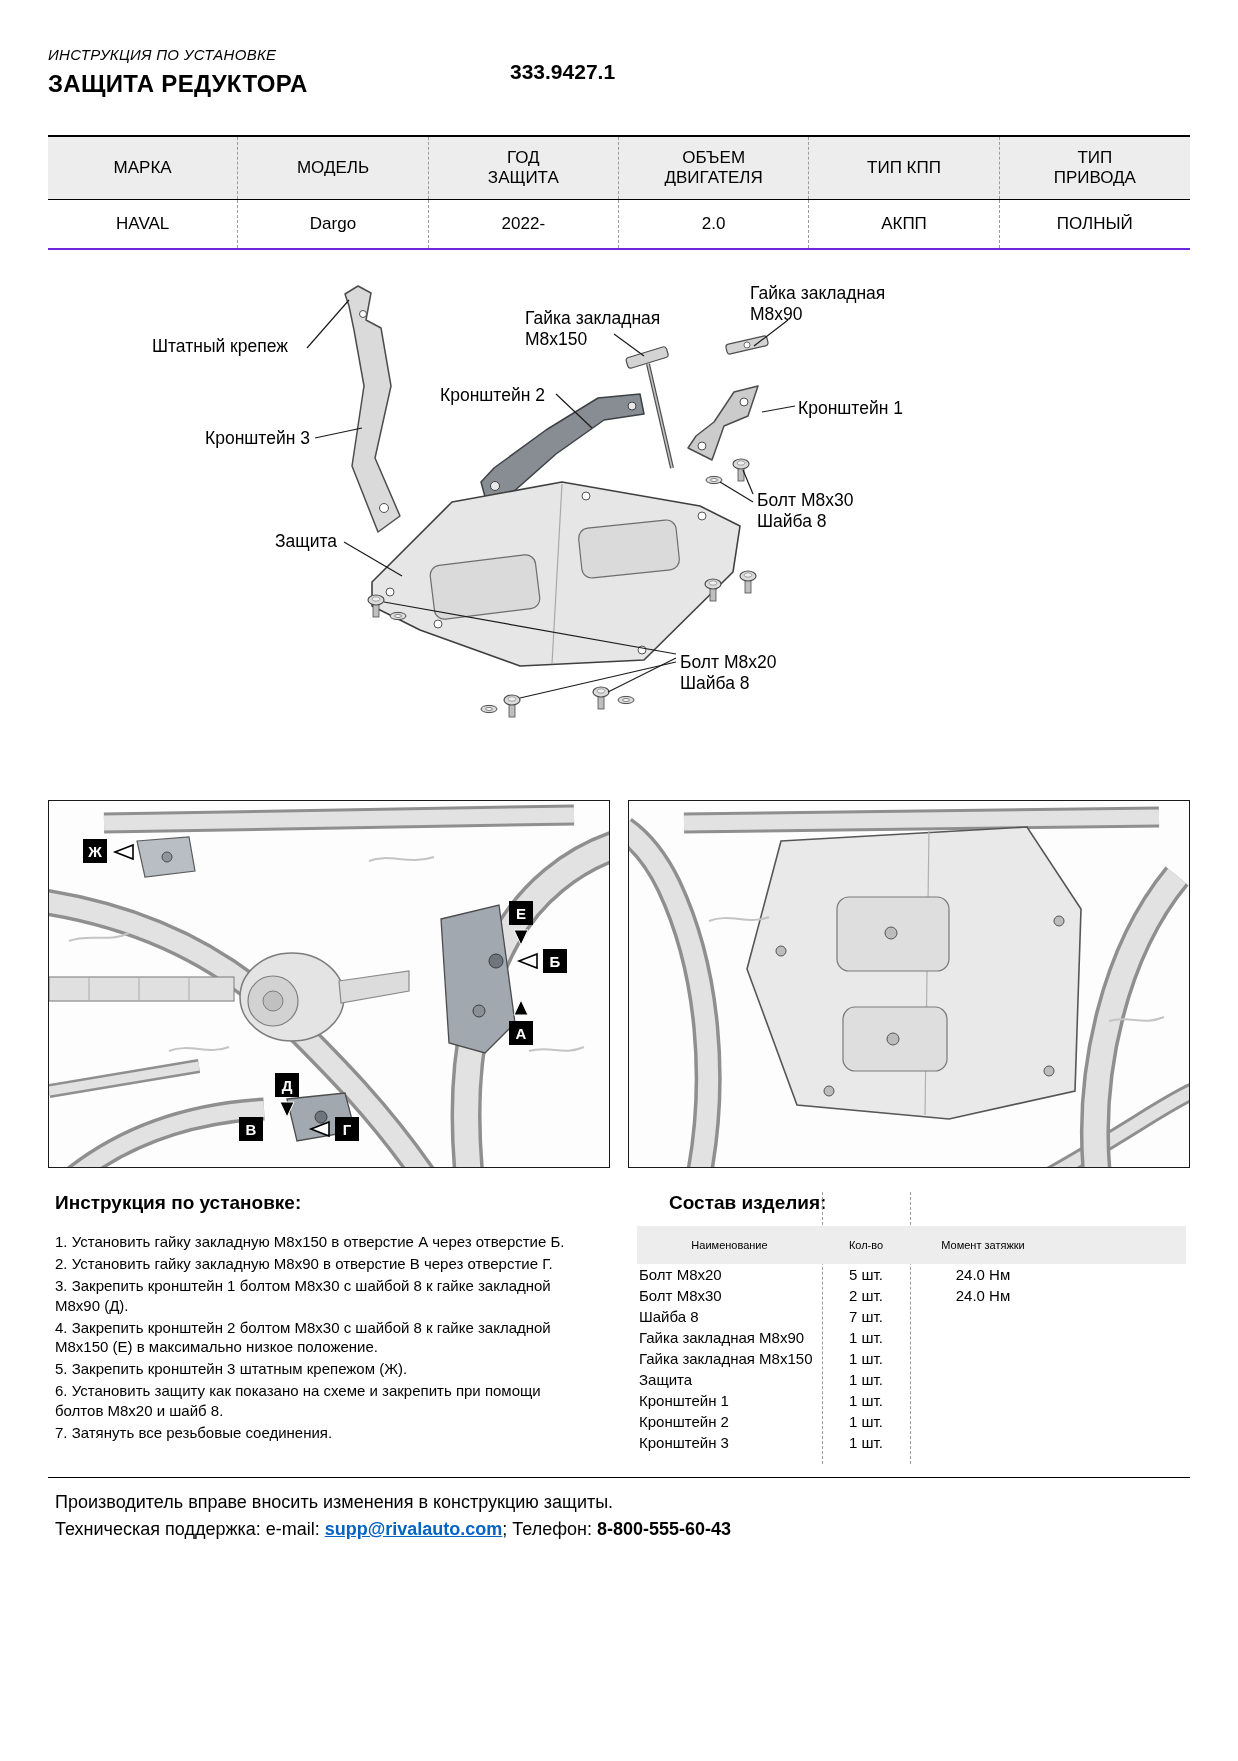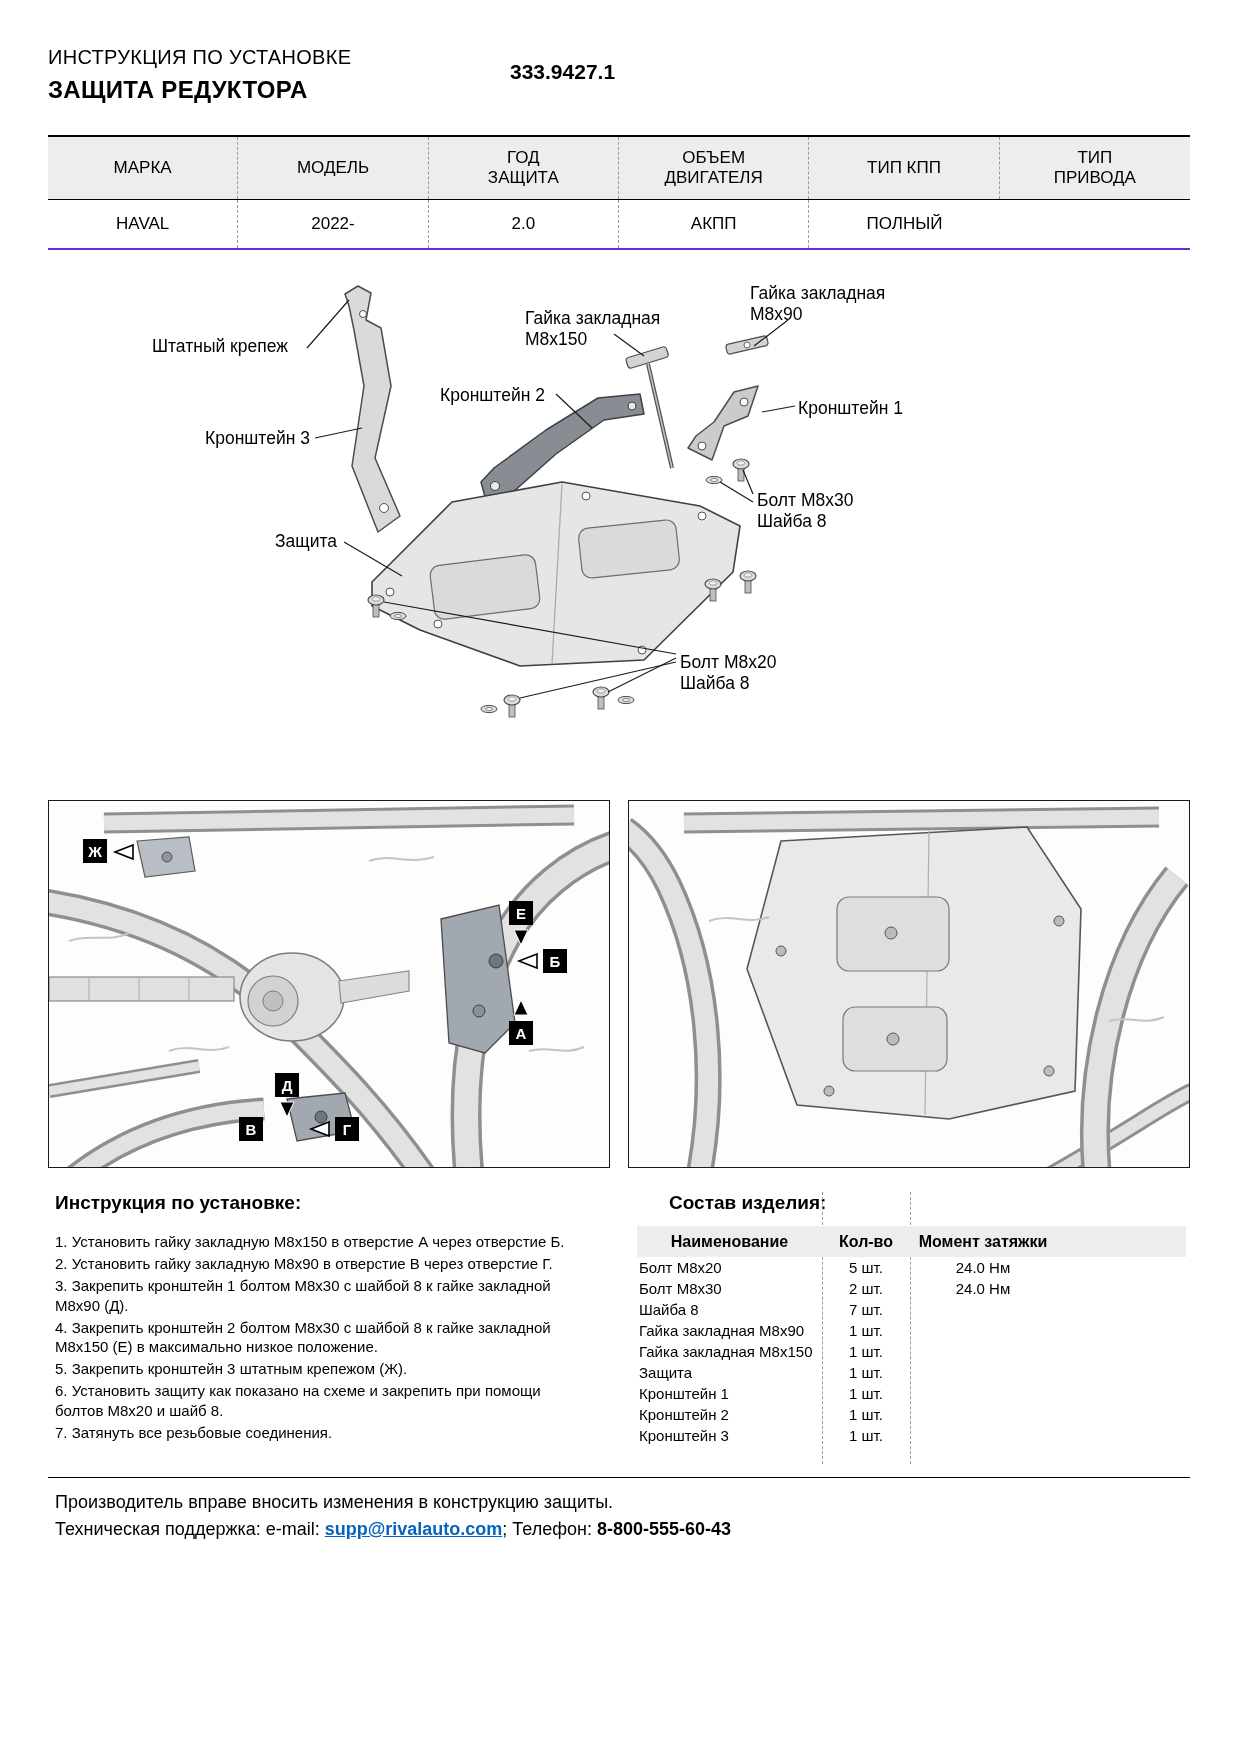--- a/index.html
+++ b/index.html
@@ -6,21 +6,21 @@
   html, body { background: #ffffff; }
   body {
     width: 1238px; height: 1761px;
     font-family: "Liberation Sans", "DejaVu Sans", sans-serif;
     color: #000; position: relative; overflow: hidden;
   }
   .page { position: absolute; inset: 0; }
 
   
   .header { position: absolute; left: 48px; top: 46px; }
-  .title1 { font-size: 20px; letter-spacing: .3px; }
+  .title1 { font-size: 15px; letter-spacing: .3px; font-style: italic; }
   .title2 { font-size: 24px; font-weight: bold; margin-top: 7px; letter-spacing: .3px; }
   .part-number { position: absolute; left: 510px; top: 60px; font-size: 21px; font-weight: bold; }
 
   
   .spec-table {
     position: absolute; left: 48px; top: 135px; width: 1142px;
     border-top: 2px solid #000; border-bottom: 2px solid #6d28d9;
   }
   .spec-row { display: grid; grid-template-columns: repeat(6, 1fr); }
   .spec-head { border-bottom: 1.5px solid #000; background: #ededed; }
@@ -51,21 +51,21 @@
   .instructions { position: absolute; left: 55px; top: 1192px; width: 545px; }
   .inst-title { font-size: 19px; font-weight: bold; margin-bottom: 18px; }
   .step { font-size: 15px; line-height: 1.28; margin-bottom: 3px; width: 520px; }
 
   
   .composition { position: absolute; left: 637px; top: 1192px; width: 549px; height: 272px; }
   .comp-title { font-size: 19px; font-weight: bold; margin-left: 32px; }
   .comp-table { margin-top: 12px; position: relative; }
   .comp-head {
     display: grid; grid-template-columns: 185px 88px 276px;
-    background: #ededed; font-weight: bold; font-size: 16px; height: 31px; align-items: center;
+    background: #ededed; font-weight: normal; font-size: 11px; height: 38px; align-items: center;
   }
   .comp-head > div { text-align: center; }
   .comp-row {
     display: grid; grid-template-columns: 185px 88px 276px;
     font-size: 15px; height: 21px; align-items: center;
   }
   .comp-row .c-name { text-align: left; padding-left: 2px; }
   .c-qty { text-align: center; }
   .c-torque { text-align: center; padding-right: 130px; }
   .comp-sep { position: absolute; top: 0; bottom: 0; border-left: 1px dashed #9b9b9b; }
@@ -97,20 +97,21 @@
       <div class="spec-cell">ГОД
 ЗАЩИТА</div>
       <div class="spec-cell">ОБЪЕМ
 ДВИГАТЕЛЯ</div>
       <div class="spec-cell">ТИП КПП</div>
       <div class="spec-cell">ТИП
 ПРИВОДА</div>
     </div>
     <div class="spec-row">
       <div class="spec-cell">HAVAL</div>
+      <div class="spec-cell">Dargo</div>
       <div class="spec-cell">2022-</div>
       <div class="spec-cell">2.0</div>
       <div class="spec-cell">АКПП</div>
       <div class="spec-cell">ПОЛНЫЙ</div>
     </div>
   </div>
 
   <div class="diagram">
     <svg class="diagram-svg" viewBox="0 0 1238 528">
       <defs>

